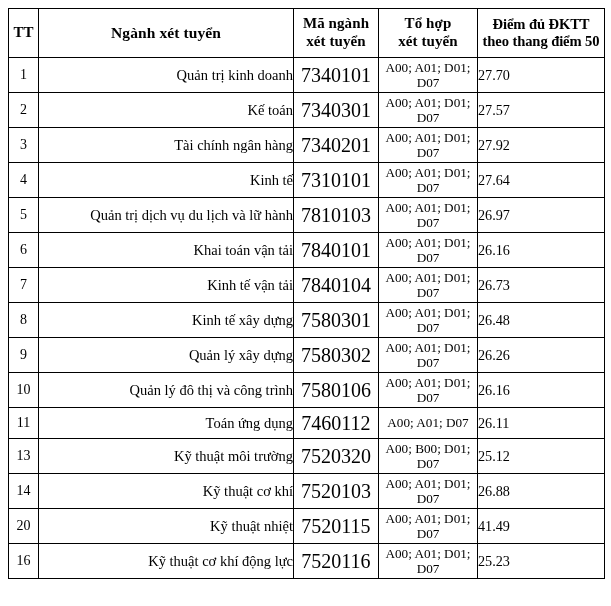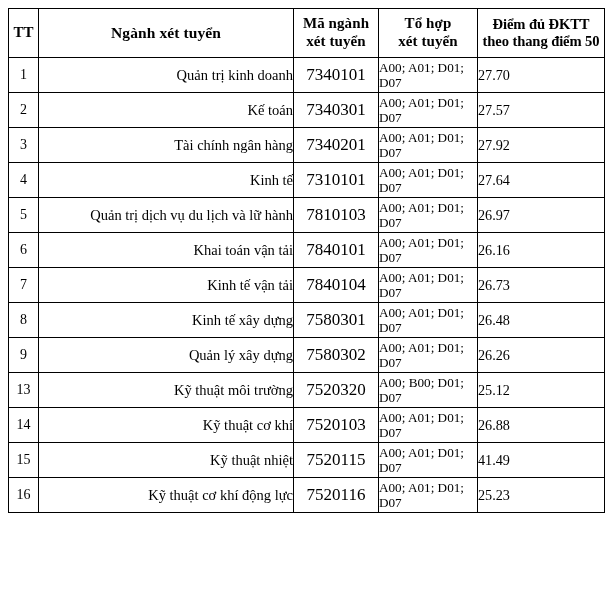--- a/index.html
+++ b/index.html
@@ -62,23 +62,24 @@
   td.cell-tt {
     text-align: center;
     font-size: 14px;
   }
   td.cell-name {
     text-align: right;
     padding-left: 7px;
   }
   td.cell-code {
     text-align: center;
-    font-size: 17px;
+    font-size: 20px;
   }
   td.cell-combo {
+    text-align: center;
     font-size: 13.2px;
     line-height: 1.14;
     padding: 1px 0;
     margin-left: 10px;
   }
   td.cell-score {
     text-align: left;
     font-size: 14.2px;
   }
 </style>
@@ -170,35 +171,49 @@
           <td class="cell-score">26.48</td>
         </tr>
         <tr>
           <td class="cell-tt">9</td>
           <td class="cell-name">Quản lý xây dựng</td>
           <td class="cell-code">7580302</td>
           <td class="cell-combo"><span>A00; A01; D01;</span><br><span>D07</span></td>
           <td class="cell-score">26.26</td>
         </tr>
         <tr>
+          <td class="cell-tt">10</td>
+          <td class="cell-name">Quản lý đô thị và công trình</td>
+          <td class="cell-code">7580106</td>
+          <td class="cell-combo"><span>A00; A01; D01;</span><br><span>D07</span></td>
+          <td class="cell-score">26.16</td>
+        </tr>
+        <tr class="compact">
+          <td class="cell-tt">11</td>
+          <td class="cell-name">Toán ứng dụng</td>
+          <td class="cell-code">7460112</td>
+          <td class="cell-combo"><span>A00; A01; D07</span></td>
+          <td class="cell-score">26.11</td>
+        </tr>
+        <tr>
           <td class="cell-tt">13</td>
           <td class="cell-name">Kỹ thuật môi trường</td>
           <td class="cell-code">7520320</td>
           <td class="cell-combo"><span>A00; B00; D01;</span><br><span>D07</span></td>
           <td class="cell-score">25.12</td>
         </tr>
         <tr>
           <td class="cell-tt">14</td>
           <td class="cell-name">Kỹ thuật cơ khí</td>
           <td class="cell-code">7520103</td>
           <td class="cell-combo"><span>A00; A01; D01;</span><br><span>D07</span></td>
           <td class="cell-score">26.88</td>
         </tr>
         <tr>
-          <td class="cell-tt">15</td>
+          <td class="cell-tt">20</td>
           <td class="cell-name">Kỹ thuật nhiệt</td>
           <td class="cell-code">7520115</td>
           <td class="cell-combo"><span>A00; A01; D01;</span><br><span>D07</span></td>
           <td class="cell-score">41.49</td>
         </tr>
         <tr>
           <td class="cell-tt">16</td>
           <td class="cell-name">Kỹ thuật cơ khí động lực</td>
           <td class="cell-code">7520116</td>
           <td class="cell-combo"><span>A00; A01; D01;</span><br><span>D07</span></td>

